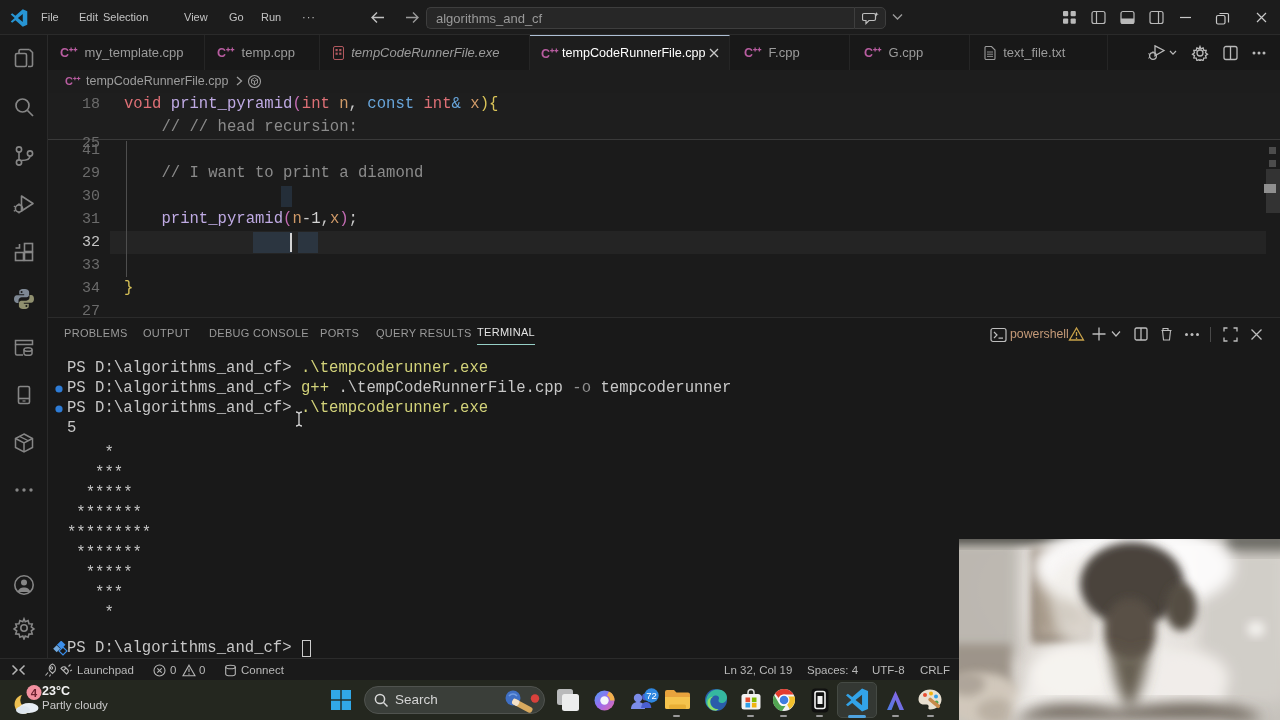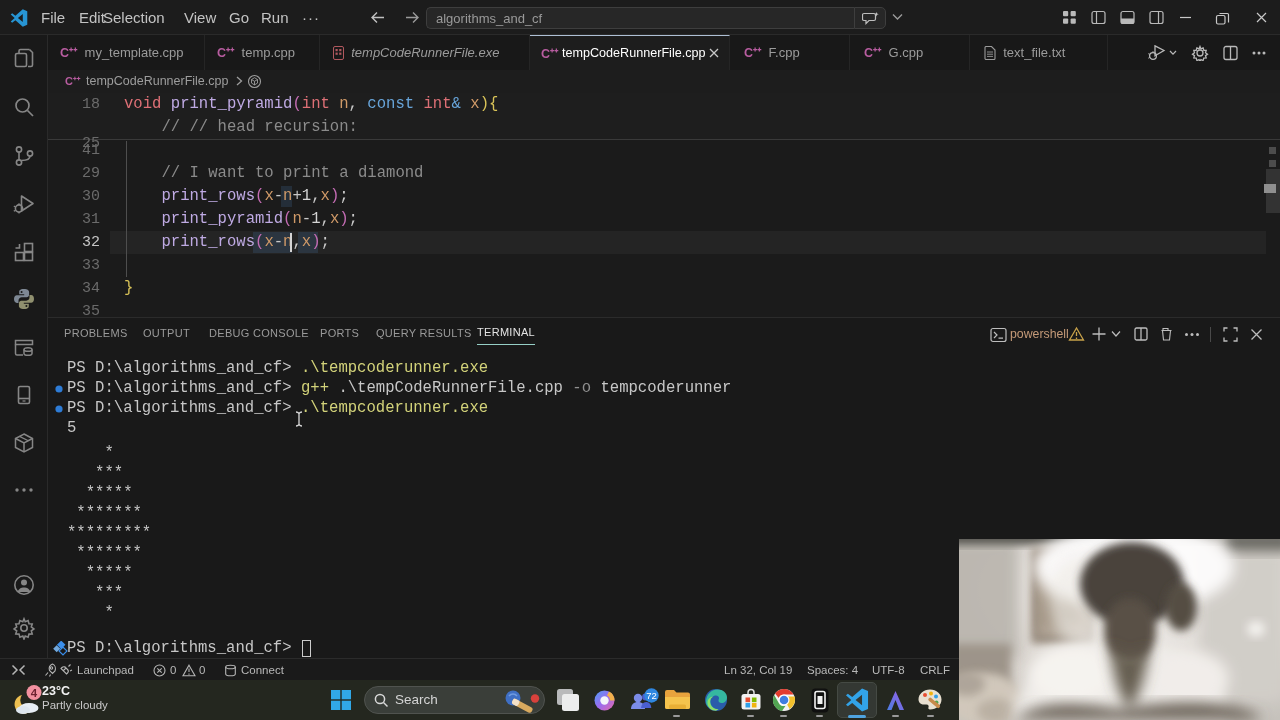--- a/index.html
+++ b/index.html
@@ -2,21 +2,21 @@
 <html><head>
 <meta charset="utf-8">
 <style>
 *{margin:0;padding:0;box-sizing:border-box;}
 html,body{width:1280px;height:720px;overflow:hidden;background:#1d1d1d;font-family:"Liberation Sans",sans-serif;}
 .abs{position:absolute;}
 #stage{position:relative;width:1280px;height:720px;}
 .mono{font-family:"Liberation Mono",monospace;font-size:15.6px;white-space:pre;}
 
 #titlebar{left:0;top:0;width:1280px;height:35px;background:#1c1c1c;border-bottom:1px solid #2a2a2a;}
-.menu{position:absolute;top:0;height:35px;line-height:35px;color:#c3c3c3;font-size:15px;}
+.menu{position:absolute;top:0;height:35px;line-height:35px;color:#c3c3c3;font-size:11px;}
 
 #actbar{left:0;top:35px;width:48px;height:623px;background:#191919;border-right:1px solid #2a2a2a;}
 .aicon{position:absolute;left:12px;width:24px;height:24px;}
 
 #tabbar{left:48px;top:35px;width:1232px;height:35px;background:#181818;}
 .tab{position:absolute;top:0;height:35px;display:flex;align-items:center;color:#9b9b9b;font-size:13px;border-right:1px solid #252525;}
 .cppicon{font-weight:bold;color:#b85da0;font-size:12.5px;font-family:"Liberation Sans",sans-serif;letter-spacing:0;}
 
 #breadcrumb{left:48px;top:70px;width:1232px;height:22px;background:#1d1d1d;color:#9d9d9d;font-size:13px;line-height:22px;}
 
@@ -243,28 +243,26 @@
 
   <div class="ln mono" style="top:0">18</div>
   <div class="ln mono" style="top:39px">25</div>
   <div class="ln mono" style="top:46px">41</div>
   <div class="ln mono" style="top:69px">29</div>
   <div class="ln mono" style="top:92px">30</div>
   <div class="ln mono" style="top:115px">31</div>
   <div class="ln mono" style="top:138px;color:#c6c6c6">32</div>
   <div class="ln mono" style="top:161px">33</div>
   <div class="ln mono" style="top:184px">34</div>
-  <div class="ln mono" style="top:207px">35</div>
+  <div class="ln mono" style="top:207px">27</div>
 
   <div class="code mono" style="top:0"><span class="kw">void</span> <span class="fn">print_pyramid</span><span class="b2">(</span><span class="kw">int</span> <span class="var">n</span><span class="pun">,</span> <span class="kw2">const</span> <span class="kw">int</span><span class="kw2">&amp;</span> <span class="var">x</span><span class="b1">){</span></div>
   <div class="code mono" style="top:23px"><span class="cm">    // // head recursion:</span></div>
   <div class="code mono" style="top:69px"><span class="cm">    // I want to print a diamond</span></div>
-  <div class="code mono" style="top:92px">    <span class="fn">print_rows</span><span class="b2">(</span><span class="var">x</span><span class="pun">-</span><span class="var">n</span><span class="pun">+</span><span class="num">1</span><span class="pun">,</span><span class="var">x</span><span class="b2">)</span><span class="pun">;</span></div>
   <div class="code mono" style="top:115px">    <span class="fn">print_pyramid</span><span class="b2">(</span><span class="var">n</span><span class="pun">-</span><span class="num">1</span><span class="pun">,</span><span class="var">x</span><span class="b2">)</span><span class="pun">;</span></div>
-  <div class="code mono" style="top:138px">    <span class="fn">print_rows</span><span class="b2">(</span><span class="var">x</span><span class="pun">-</span><span class="var">n</span><span class="pun">,</span><span class="var">x</span><span class="b2">)</span><span class="pun">;</span></div>
   <div class="code mono" style="top:184px"><span class="b1">}</span></div>
 
   <div class="abs" style="left:242px;top:140px;width:2px;height:19px;background:#d4d4d4;"></div>
 
   <div class="abs" style="left:1221px;top:54px;width:7px;height:7px;background:#4c4c4c;"></div>
   <div class="abs" style="left:1221px;top:67px;width:7px;height:7px;background:#4c4c4c;"></div>
   <div class="abs" style="left:1218px;top:76px;width:14px;height:44px;background:#333333;"></div>
   <div class="abs" style="left:1216px;top:91px;width:12px;height:9px;background:#8f8f8f;"></div>
 </div>
 <div class="abs" id="panel">

